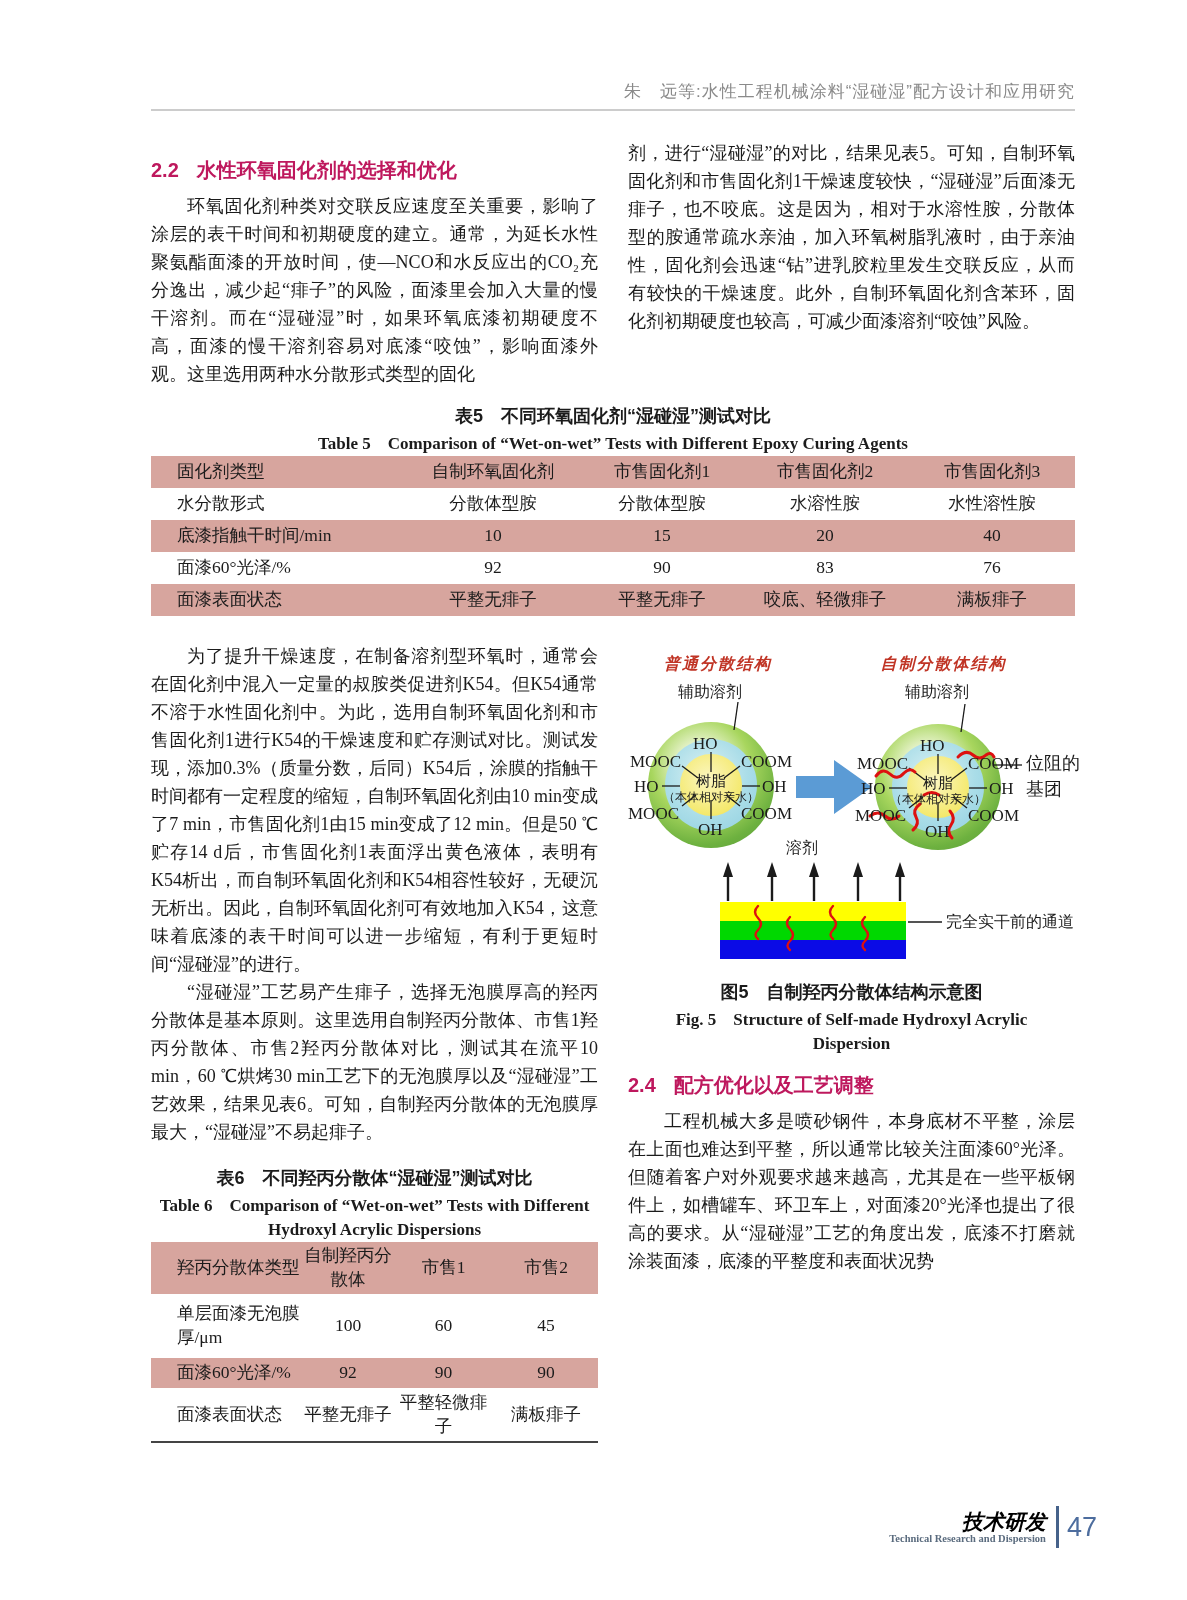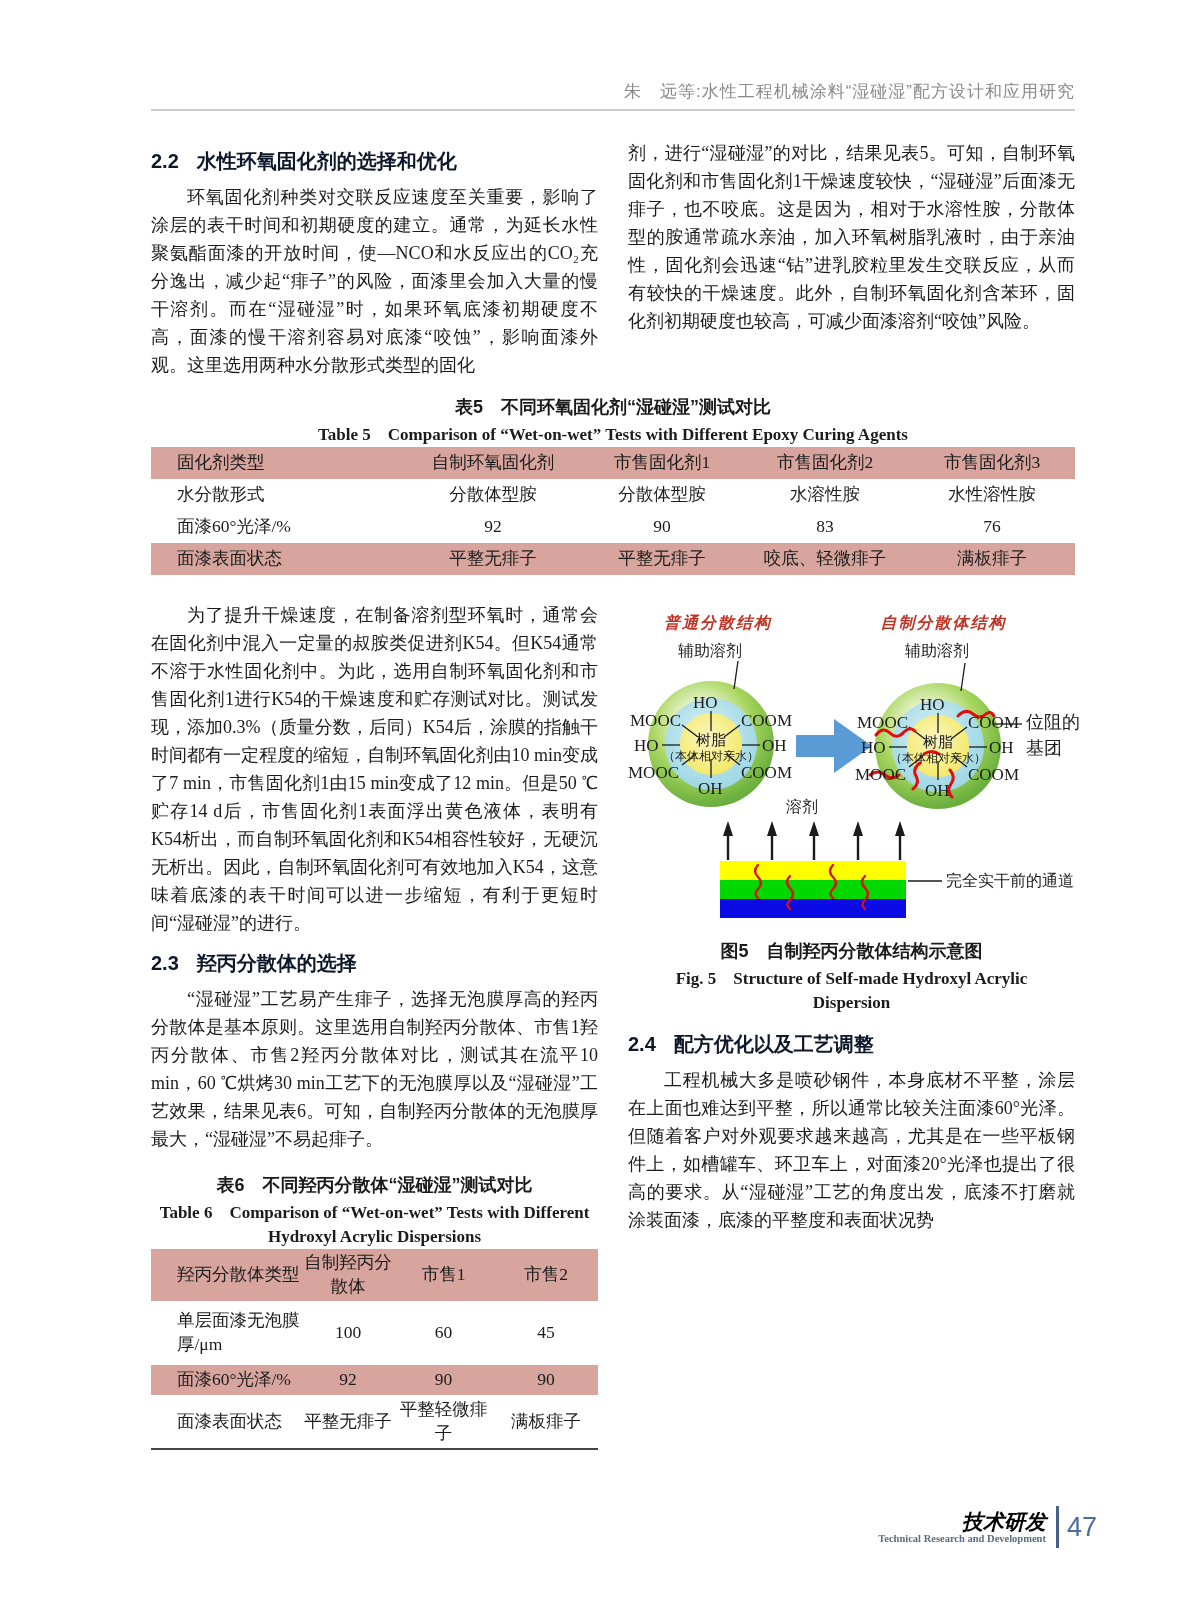--- a/index.html
+++ b/index.html
@@ -9,22 +9,22 @@
   
   .running-head{padding-top:80px;text-align:right;font-size:17px;color:#8a8a8a;
         font-family:"Liberation Sans",sans-serif;letter-spacing:1px;}
   .head-rule{margin-top:6px;height:2px;background:#cccccc;}
   
   .cols{display:flex;gap:30px;}
   .col{width:447px;}
   
   .para{font-size:18px;line-height:28px;text-align:justify;margin:0;}
   .indent{text-indent:2em;}
-  h3.sec{font-family:"Liberation Sans",sans-serif;font-weight:bold;color:#0f172a;
-        font-size:20px;margin:13px 0 8px 0;display:flex;align-items:baseline;}
+  h3.sec{font-family:"Liberation Sans",sans-serif;font-weight:bold;color:#be185d;
+        font-size:20px;margin:22px 0 8px 0;display:flex;align-items:baseline;}
   h3.sec .num{margin-right:18px;}
   
   .tcap-zh{font-family:"Liberation Sans",sans-serif;font-weight:bold;font-size:18px;
         text-align:center;margin-top:16px;}
   .tcap-en{font-family:"Liberation Serif",serif;font-weight:bold;font-size:17px;
         text-align:center;margin-top:4px;line-height:24px;}
   
   table.data{border-collapse:collapse;table-layout:fixed;font-size:17.5px;}
   table.data td{text-align:center;vertical-align:middle;padding:2px 1px;line-height:1.35;}
   table.data td.rowlab{text-align:left;padding-left:26px;}
@@ -103,20 +103,27 @@
             <td>市售固化剂2</td>
             <td>市售固化剂3</td>
           </tr>
           <tr>
             <td class="rowlab">水分散形式</td>
             <td>分散体型胺</td>
             <td>分散体型胺</td>
             <td>水溶性胺</td>
             <td>水性溶性胺</td>
           </tr>
+          <tr class="pink">
+            <td class="rowlab">底漆指触干时间/min</td>
+            <td>10</td>
+            <td>15</td>
+            <td>20</td>
+            <td>40</td>
+          </tr>
           <tr>
             <td class="rowlab">面漆60°光泽/%</td>
             <td>92</td>
             <td>90</td>
             <td>83</td>
             <td>76</td>
           </tr>
           <tr class="pink">
             <td class="rowlab">面漆表面状态</td>
             <td>平整无痱子</td>
@@ -125,24 +132,20 @@
             <td>满板痱子</td>
           </tr>
         </tbody>
       </table>
     </div>
 
     <div class="cols" style="margin-top:26px;">
 
       <div class="col">
         <p class="para indent">为了提升干燥速度，在制备溶剂型环氧时，通常会在固化剂中混入一定量的叔胺类促进剂K54。但K54通常不溶于水性固化剂中。为此，选用自制环氧固化剂和市售固化剂1进行K54的干燥速度和贮存测试对比。测试发现，添加0.3%（质量分数，后同）K54后，涂膜的指触干时间都有一定程度的缩短，自制环氧固化剂由10 min变成了7 min，市售固化剂1由15 min变成了12 min。但是50 ℃贮存14 d后，市售固化剂1表面浮出黄色液体，表明有K54析出，而自制环氧固化剂和K54相容性较好，无硬沉无析出。因此，自制环氧固化剂可有效地加入K54，这意味着底漆的表干时间可以进一步缩短，有利于更短时间“湿碰湿”的进行。</p>
-        <h3 class="sec">
-          <span class="num">2.3</span>
-          <span>羟丙分散体的选择</span>
-        </h3>
         <p class="para indent">“湿碰湿”工艺易产生痱子，选择无泡膜厚高的羟丙分散体是基本原则。这里选用自制羟丙分散体、市售1羟丙分散体、市售2羟丙分散体对比，测试其在流平10 min，60 ℃烘烤30 min工艺下的无泡膜厚以及“湿碰湿”工艺效果，结果见表6。可知，自制羟丙分散体的无泡膜厚最大，“湿碰湿”不易起痱子。</p>
 
         <div>
           <div class="tcap-zh" style="margin-top:20px;">表6　不同羟丙分散体“湿碰湿”测试对比</div>
           <div class="tcap-en">Table 6　Comparison of “Wet-on-wet” Tests with Different</div>
           <div class="tcap-en" style="margin-top:0;">Hydroxyl Acrylic Dispersions</div>
           <table class="data t6">
             <colgroup>
                 <col style="width:152px">
                 <col style="width:90px">
@@ -306,18 +309,18 @@
           <span>配方优化以及工艺调整</span>
         </h3>
         <p class="para indent">工程机械大多是喷砂钢件，本身底材不平整，涂层在上面也难达到平整，所以通常比较关注面漆60°光泽。但随着客户对外观要求越来越高，尤其是在一些平板钢件上，如槽罐车、环卫车上，对面漆20°光泽也提出了很高的要求。从“湿碰湿”工艺的角度出发，底漆不打磨就涂装面漆，底漆的平整度和表面状况势</p>
       </div>
     </div>
   </div>
 
   <div class="footer">
     <div>
       <div class="zh">技术研发</div>
-      <div class="en">Technical Research and Development</div>
+      <div class="en">Technical Research and Dispersion</div>
     </div>
     <div class="bar"></div>
     <div class="pg">47</div>
   </div>
 </div>
 
 </body></html>

